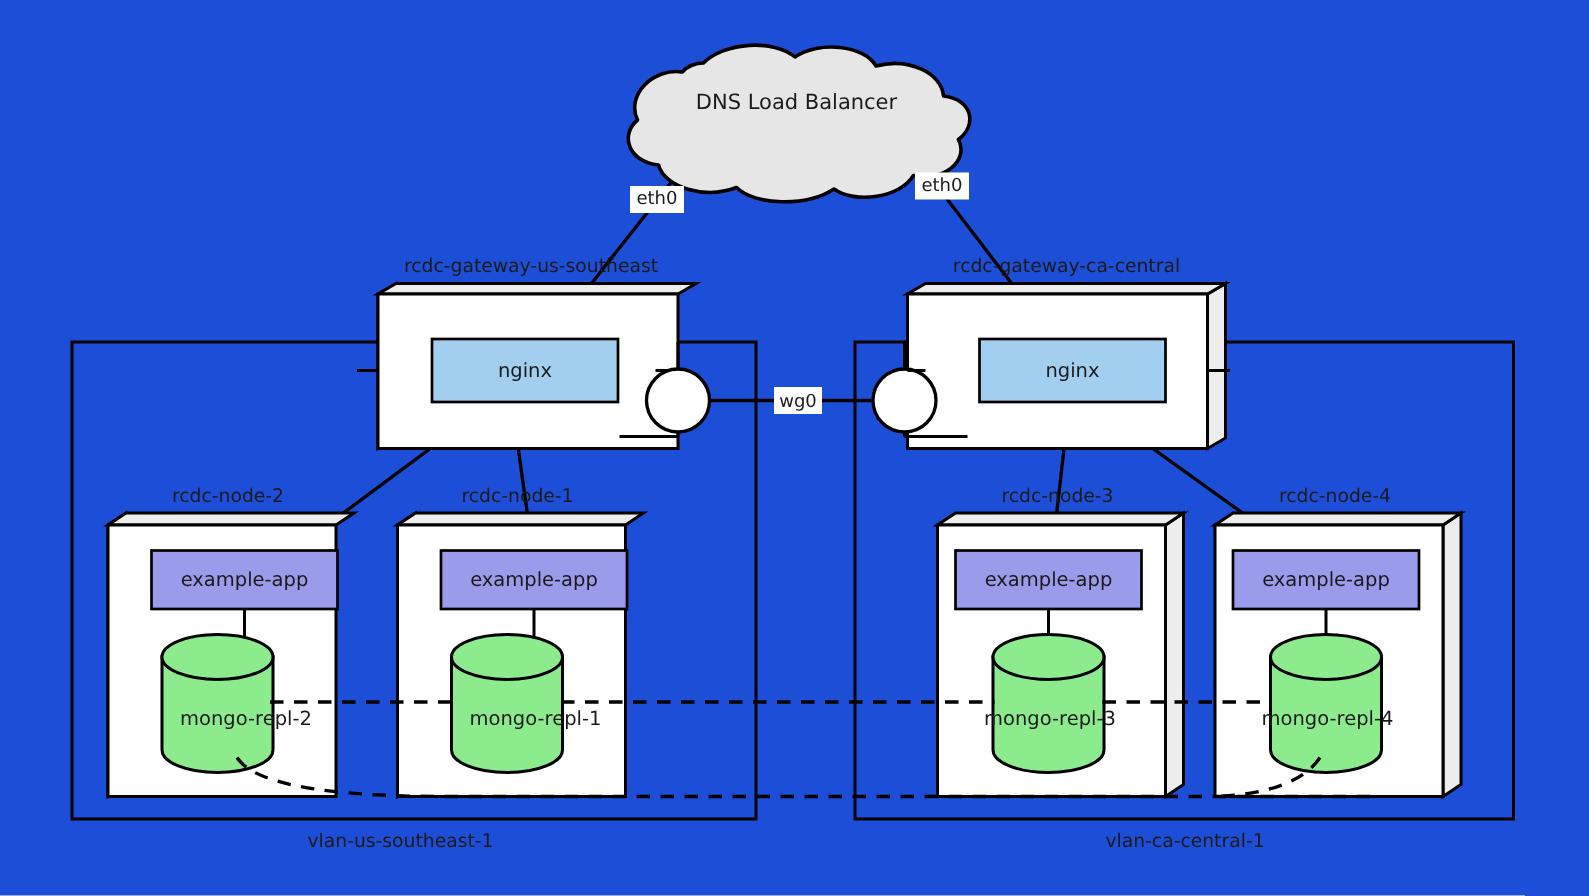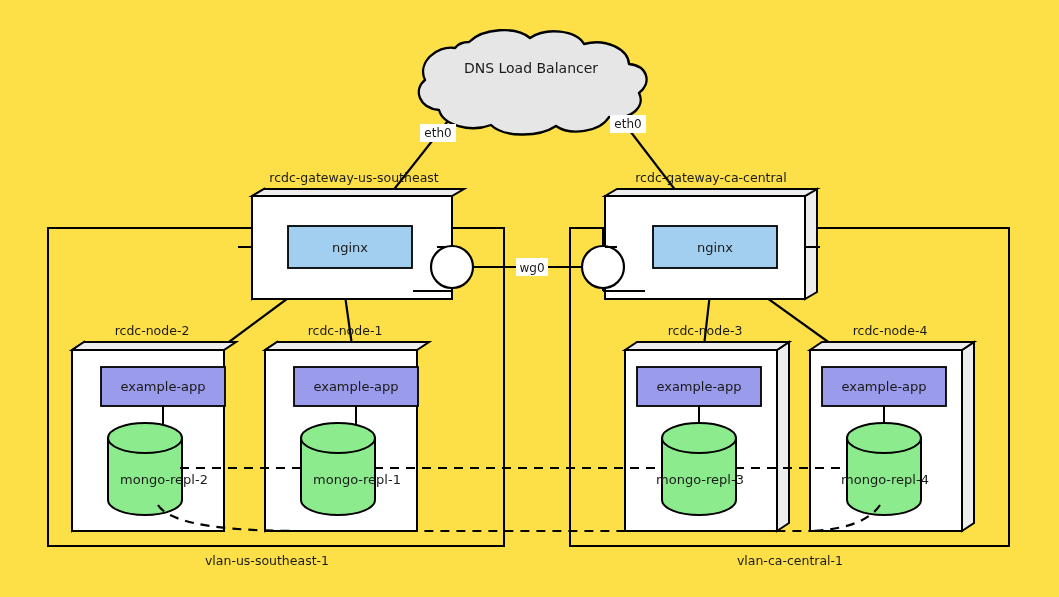--- a/index.html
+++ b/index.html
@@ -7,21 +7,21 @@
     padding: 0;
     background: #ffffff;
   }
   body {
     font-family: "DejaVu Sans", "Liberation Sans", sans-serif;
   }
   #stage {
     position: relative;
     width: 1059px;
     height: 597px;
-    background: #fde047;
+    background: #1d4ed8;
     overflow: hidden;
   }
   #diagram {
     position: absolute;
     left: 0;
     top: 0;
     width: 1059px;
     height: 597px;
   }
   .lbl {

